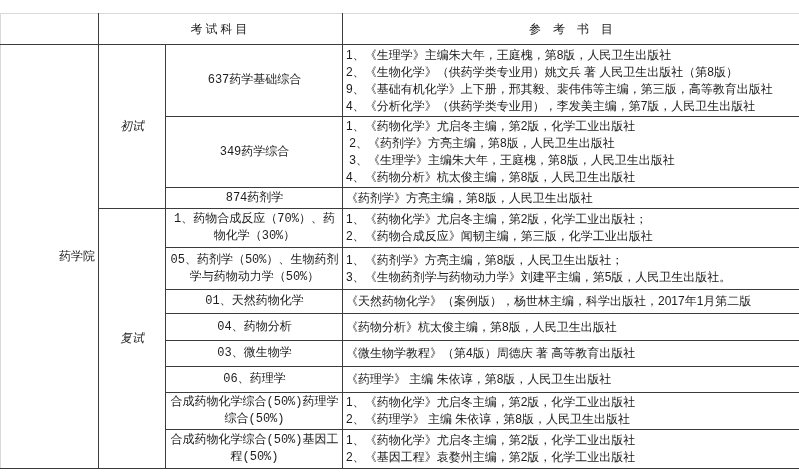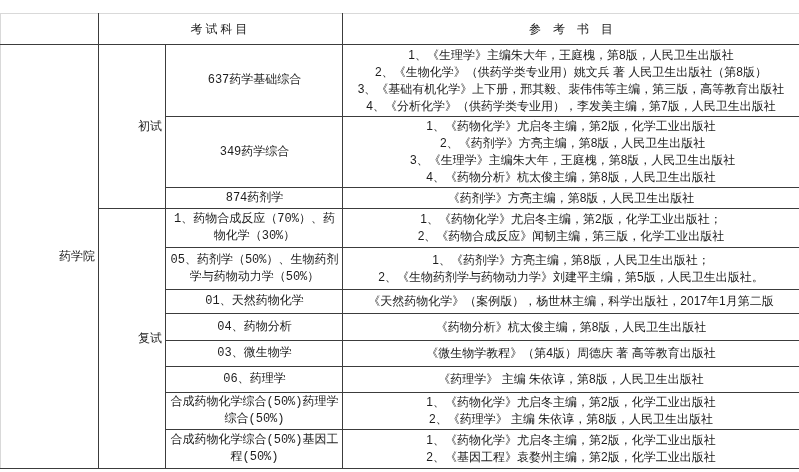--- a/index.html
+++ b/index.html
@@ -28,23 +28,23 @@
     vertical-align: middle;
     overflow: hidden;
   }
   
   tr.header-row td { border-top-color: #d9d9d9; height: 28px; }
   td.edge-left { border-left-color: #d9d9d9; }
 
   td.center { text-align: center; }
   td.header-subjects { letter-spacing: 3px; font-weight: normal; }
   td.college-cell { text-align: right; }
-  td.stage-cell { text-align: right; }
+  td.stage-cell { text-align: center; font-style: italic; }
   td.subject-cell { text-align: center; padding-left: 4px; font-family: Liberation Mono, monospace; }
-  td.books-cell { text-align: center; padding-left: 3px; margin-top: 26px; }
+  td.books-cell { text-align: left; padding-left: 3px; margin-top: 26px; }
   .book-line { white-space: pre-wrap; }
 </style>
 </head>
 <body>
 
 <table class="exam-table">
   <colgroup>
     <col style="width:98px">
     <col style="width:67px">
     <col style="width:177px">
@@ -58,21 +58,21 @@
     <td class="center">参　考　书　目</td>
   </tr>
 
   <tr style="height:72px">
     <td class="college-cell edge-left" rowspan="11">药学院</td>
     <td class="stage-cell" rowspan="3">初试</td>
     <td class="subject-cell">637药学基础综合</td>
     <td class="books-cell">
       <div class="book-line">1、《生理学》主编朱大年，王庭槐，第8版，人民卫生出版社</div>
       <div class="book-line">2、《生物化学》（供药学类专业用）姚文兵 著 人民卫生出版社（第8版）</div>
-      <div class="book-line">3、《基础有机化学》上下册，邢其毅、裴伟伟等主编，第三版，高等教育出版社</div>
+      <div class="book-line">9、《基础有机化学》上下册，邢其毅、裴伟伟等主编，第三版，高等教育出版社</div>
       <div class="book-line">4、《分析化学》（供药学类专业用），李发美主编，第7版，人民卫生出版社</div>
     </td>
   </tr>
 
   <tr style="height:69px">
     <td class="subject-cell">349药学综合</td>
     <td class="books-cell">
       <div class="book-line">1、《药物化学》尤启冬主编，第2版，化学工业出版社</div>
       <div class="book-line"> 2、《药剂学》方亮主编，第8版，人民卫生出版社</div>
       <div class="book-line"> 3、《生理学》主编朱大年，王庭槐，第8版，人民卫生出版社</div>
@@ -93,21 +93,21 @@
     <td class="books-cell">
       <div class="book-line">1、《药物化学》尤启冬主编，第2版，化学工业出版社；</div>
       <div class="book-line">2、《药物合成反应》闻韧主编，第三版，化学工业出版社</div>
     </td>
   </tr>
 
   <tr style="height:42px">
     <td class="subject-cell">05、药剂学（50%）、生物药剂学与药物动力学（50%）</td>
     <td class="books-cell">
       <div class="book-line">1、《药剂学》方亮主编，第8版，人民卫生出版社；</div>
-      <div class="book-line">2、《生物药剂学与药物动力学》刘建平主编，第5版，人民卫生出版社。</div>
+      <div class="book-line">3、《生物药剂学与药物动力学》刘建平主编，第5版，人民卫生出版社。</div>
     </td>
   </tr>
 
   <tr style="height:24px">
     <td class="subject-cell">01、天然药物化学</td>
     <td class="books-cell">
       <div class="book-line">《天然药物化学》（案例版），杨世林主编，科学出版社，2017年1月第二版</div>
     </td>
   </tr>
 

